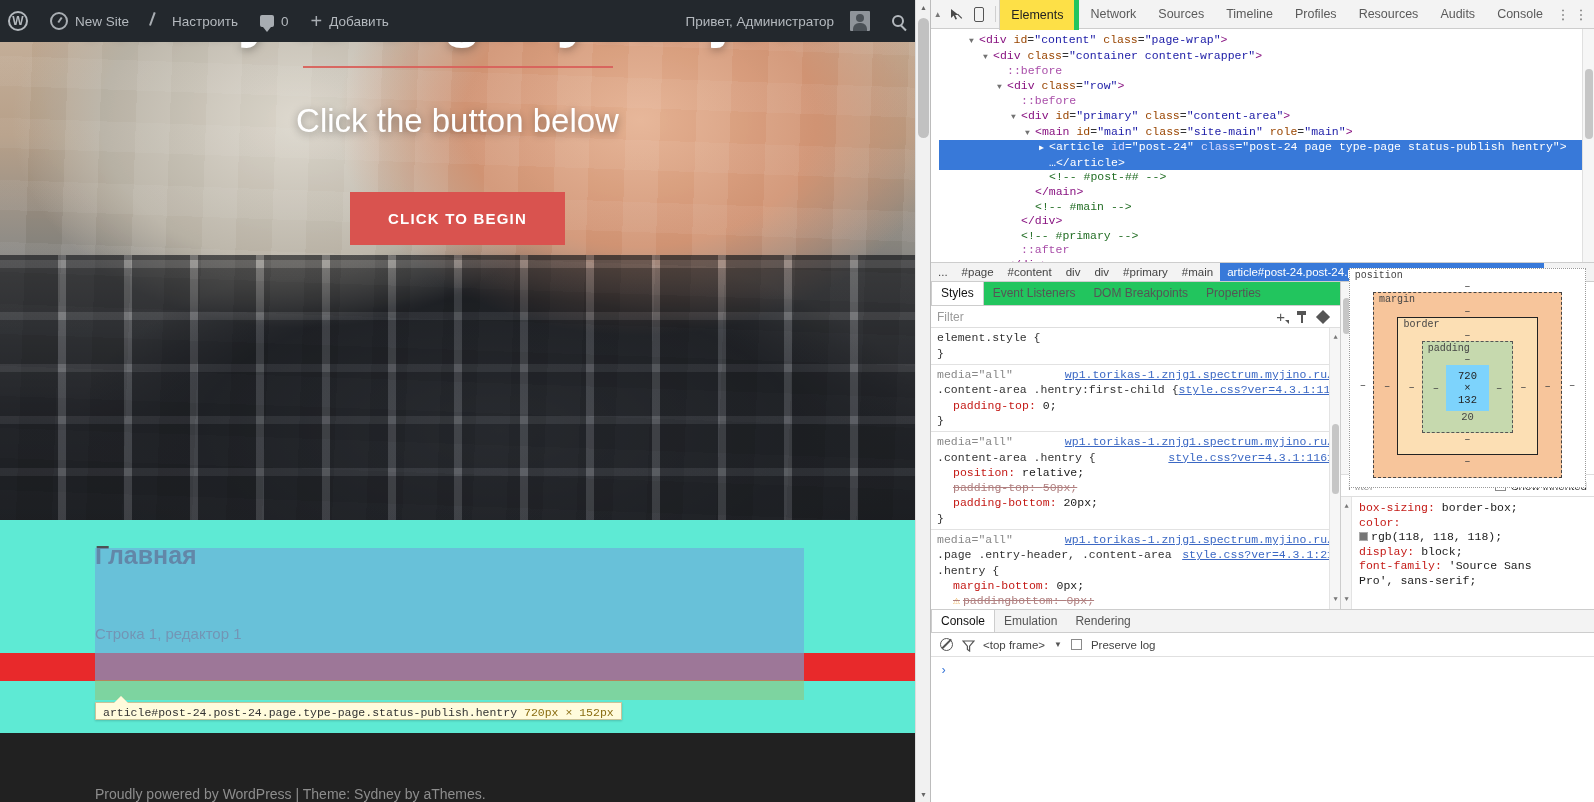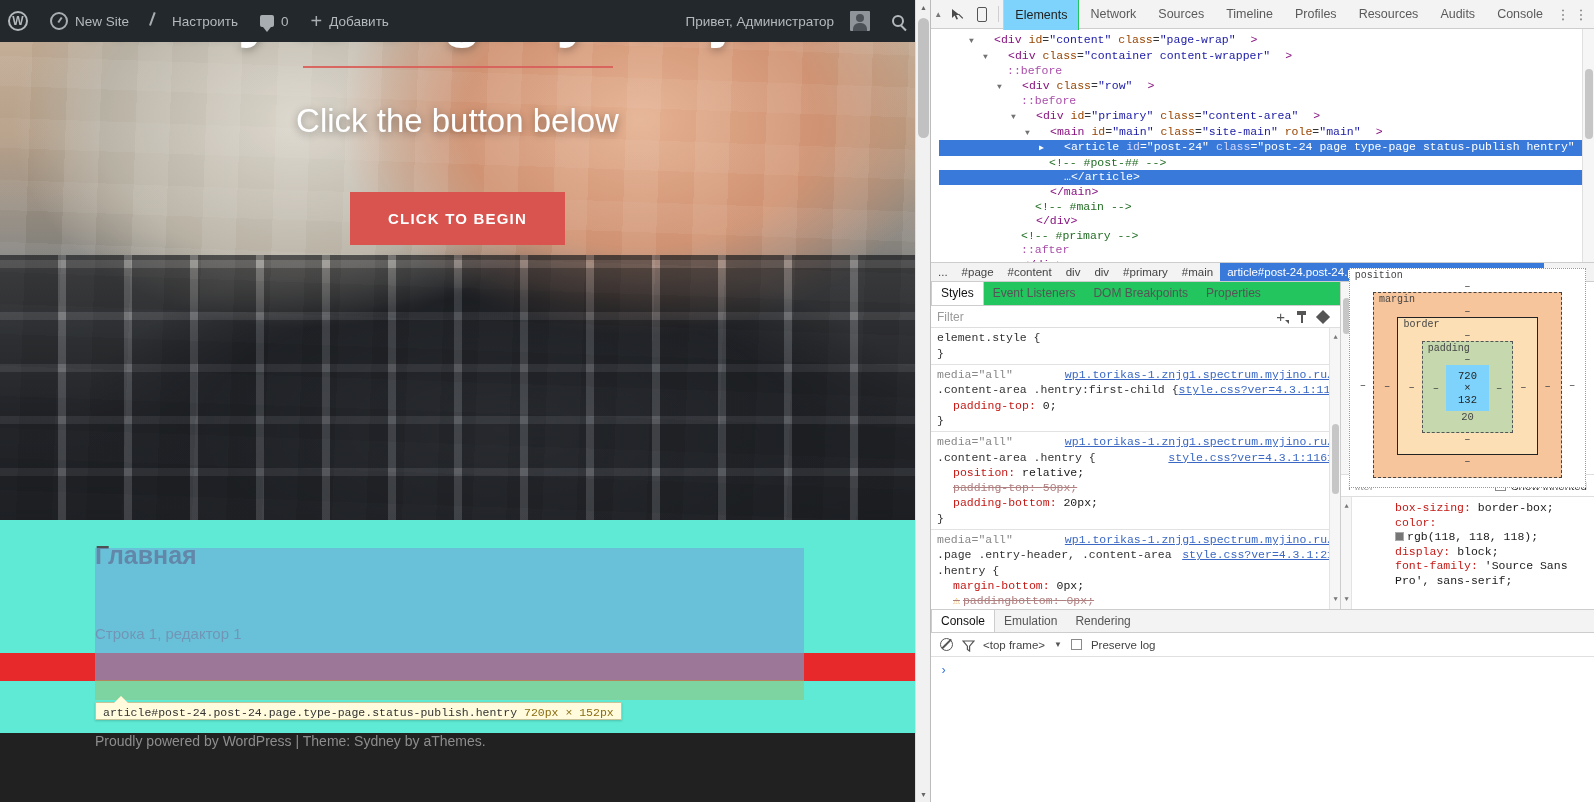--- a/index.html
+++ b/index.html
@@ -98,49 +98,49 @@
     padding:3px 7px 0; font-family:"Liberation Mono", monospace; font-size:11.5px; color:#333;
     white-space:nowrap; box-shadow:0 1px 2px rgba(0,0,0,.18);
   }
   .tooltip .dim { color:#8a6d12; }
   .tip-arrow { position:absolute; left:18px; top:-7px; width:0; height:0; border-left:7px solid transparent; border-right:7px solid transparent; border-bottom:7px solid #fffbdc; }
   .tip-arrow::after { content:""; position:absolute; left:-7px; top:0px; width:0; height:0; border-left:7px solid transparent; border-right:7px solid transparent; border-bottom:7px solid #c9c399; z-index:-1; }
 
   .site-footer {
     position:absolute; left:0; top:733px; width:915px; height:69px;
     background:#212121; color:#8d8d8d; font-size:14px;
-    display:flex; align-items:flex-start; padding-left:95px; z-index:6;
+    display:flex; align-items:flex-end; padding-left:95px; z-index:6;
   }
 
   
   .page-scroll { position:absolute; right:0; top:0; width:15px; height:802px; background:#f1f1f1; border-left:1px solid #dcdcdc; z-index:45; }
   .ps-up, .ps-dn { position:absolute; left:0; width:15px; height:15px; background:#f1f1f1; display:flex; align-items:center; justify-content:center; font-size:7px; color:#666; }
   .ps-up { top:0; } .ps-dn { bottom:0; }
   .ps-thumb { position:absolute; left:2px; top:18px; width:11px; height:120px; background:#c1c1c1; border-radius:6px; }
 
   
   .devtools { position:relative; width:664px; height:802px; background:#fff; border-left:1px solid #bcbcbc; font-size:12px; color:#303030; display:flex; flex-direction:column; }
 
   .dt-toolbar { display:flex; align-items:center; height:29px; border-bottom:1px solid #cdcdcd; background:#f3f3f3; flex:0 0 auto; }
   .dt-collapse { width:16px; display:flex; align-items:center; justify-content:center; color:#777; font-size:8px; }
   .dt-icbtn { width:27px; height:29px; display:flex; align-items:center; justify-content:center; }
   .cursor-ico { width:13px; height:13px; position:relative; }
   .cursor-ico svg { display:block; }
   .device-ico { width:10px; height:15px; border:1.6px solid #555; border-radius:2px; }
   .dt-sep { width:1px; height:16px; background:#cfcfcf; margin:0 4px; }
   .dt-tabs { display:flex; align-items:stretch; height:29px; }
   .dt-tab { padding:0 11px; display:flex; align-items:center; color:#5a5a5a; font-size:12.5px; white-space:nowrap; }
-  .dt-tab.active { background:#7dd3fc; color:#222; border-left:1px solid #cdcdcd; border-right:1px solid #22c55e; margin-bottom:-1px; height:30px; }
+  .dt-tab.active { background:#fde047; color:#222; border-left:1px solid #cdcdcd; border-right:5px solid #22c55e; margin-bottom:-1px; height:30px; }
   .dt-more { margin-left:auto; display:flex; align-items:center; padding-right:4px; }
   .kebab { width:18px; text-align:center; color:#666; font-size:13px; letter-spacing:0; line-height:1; }
 
   
   .dom-tree { flex:0 0 auto; height:233px; overflow:hidden; position:relative; font-family:"Liberation Mono", monospace; font-size:11.5px; line-height:14.6px; padding:4px 0 0 8px; color:#333; }
   .dom-tree .ln { white-space:nowrap; padding-left:0; }
-  .tg { color:#881280;margin-left:15px; }
+  .tg { color:#881280; }
   .at { color:#994500; }
   .av { color:#1a1aa6; }
   .cm { color:#236e25; }
   .pe { color:#a94ea9; }
   .arrow { display:inline-block; width:10px; color:#727272; font-size:8px; }
   .sel-row { background:#3879d9; color:#fff; }
   .sel-row .tg, .sel-row .at, .sel-row .av, .sel-row .arrow { color:#fff; }
   .sel-row .at { color:#d8d8ff; }
   .dom-scroll { position:absolute; right:0; top:0; width:12px; height:233px; background:#f6f6f6; border-left:1px solid #e0e0e0; }
   .dom-thumb { position:absolute; left:2px; top:40px; width:8px; height:70px; background:#c6c6c6; border-radius:4px; }
@@ -194,21 +194,21 @@
   .bm-row { display:flex; align-items:center; justify-content:center; gap:7px; }
   .bm-side { font-size:10.5px; color:#444; }
   .bm-top, .bm-bot { font-size:10.5px; color:#444; text-align:center; }
   .bm-scroll { position:absolute; left:0; top:0; width:11px; height:100%; background:#f6f6f6; border-right:1px solid #e3e3e3; }
   .bm-thumb { position:absolute; left:2px; top:16px; width:7px; height:36px; background:#c6c6c6; border-radius:4px; }
 
   .comp-filter { height:22px; display:flex; align-items:center; padding:0 7px; border-bottom:1px solid #dedede; font-size:11.5px; color:#9a9a9a; gap:8px; }
   .comp-filter .chk { width:11px; height:11px; border:1px solid #8a8a8a; background:#fff; display:inline-block; }
   .comp-filter .sih { color:#333; }
   .computed { flex:1 1 auto; overflow:hidden; font-family:"Liberation Mono", monospace; font-size:11.5px; line-height:14.5px; padding:4px 0 0 18px; position:relative; }
-  .cp { color:#c41a16; white-space:nowrap;margin-left:36px; }
+  .cp { color:#c41a16; white-space:nowrap; }
   .cp .cv { color:#1a1a1a; }
   .swatch { display:inline-block; width:9px; height:9px; background:#767676; border:1px solid #aaa; margin-right:3px; vertical-align:-1px; }
   .comp-sb { position:absolute; left:0; top:0; width:11px; height:100%; background:#f6f6f6; border-right:1px solid #e3e3e3; }
   .comp-ar { position:absolute; left:1px; width:9px; text-align:center; font-size:7px; color:#777; }
 
   
   .drawer { flex:0 0 auto; height:192px; display:flex; flex-direction:column; background:#fff; }
   .dw-tabs { height:23px; display:flex; align-items:stretch; background:#f3f3f3; border-bottom:1px solid #cdcdcd; }
   .dw-tab { padding:0 9px; display:flex; align-items:center; font-size:12px; color:#555; }
   .dw-tab.active { background:#fff; color:#111; border-left:1px solid #cdcdcd; border-right:1px solid #cdcdcd; }
@@ -341,22 +341,22 @@
 
     <div class="dom-tree">
       <div class="ln"><span style="padding-left:30px"></span><span class="arrow">▼</span><span class="tg">&lt;div</span> <span class="at">id</span>=<span class="av">"content"</span> <span class="at">class</span>=<span class="av">"page-wrap"</span><span class="tg">&gt;</span></div>
       <div class="ln"><span style="padding-left:44px"></span><span class="arrow">▼</span><span class="tg">&lt;div</span> <span class="at">class</span>=<span class="av">"container content-wrapper"</span><span class="tg">&gt;</span></div>
       <div class="ln"><span style="padding-left:68px"></span><span class="pe">::before</span></div>
       <div class="ln"><span style="padding-left:58px"></span><span class="arrow">▼</span><span class="tg">&lt;div</span> <span class="at">class</span>=<span class="av">"row"</span><span class="tg">&gt;</span></div>
       <div class="ln"><span style="padding-left:82px"></span><span class="pe">::before</span></div>
       <div class="ln"><span style="padding-left:72px"></span><span class="arrow">▼</span><span class="tg">&lt;div</span> <span class="at">id</span>=<span class="av">"primary"</span> <span class="at">class</span>=<span class="av">"content-area"</span><span class="tg">&gt;</span></div>
       <div class="ln"><span style="padding-left:86px"></span><span class="arrow">▼</span><span class="tg">&lt;main</span> <span class="at">id</span>=<span class="av">"main"</span> <span class="at">class</span>=<span class="av">"site-main"</span> <span class="at">role</span>=<span class="av">"main"</span><span class="tg">&gt;</span></div>
       <div class="ln sel-row"><span style="padding-left:100px"></span><span class="arrow">▶</span><span class="tg">&lt;article</span> <span class="at">id</span>=<span class="av">"post-24"</span> <span class="at">class</span>=<span class="av">"post-24 page type-page status-publish hentry"</span><span class="tg">&gt;</span></div>
+      <div class="ln sel-row"><span style="padding-left:110px"></span><span class="tg">…&lt;/article&gt;</span></div>
       <div class="ln"><span style="padding-left:110px"></span><span class="cm">&lt;!-- #post-## --&gt;</span></div>
-      <div class="ln sel-row"><span style="padding-left:110px"></span><span class="tg">…&lt;/article&gt;</span></div>
       <div class="ln"><span style="padding-left:96px"></span><span class="tg">&lt;/main&gt;</span></div>
       <div class="ln"><span style="padding-left:96px"></span><span class="cm">&lt;!-- #main --&gt;</span></div>
       <div class="ln"><span style="padding-left:82px"></span><span class="tg">&lt;/div&gt;</span></div>
       <div class="ln"><span style="padding-left:82px"></span><span class="cm">&lt;!-- #primary --&gt;</span></div>
       <div class="ln"><span style="padding-left:82px"></span><span class="pe">::after</span></div>
       <div class="ln"><span style="padding-left:68px"></span><span class="tg">&lt;/div&gt;</span></div>
       <div class="dom-scroll">
         <div class="dom-thumb"></div>
       </div>
     </div>

